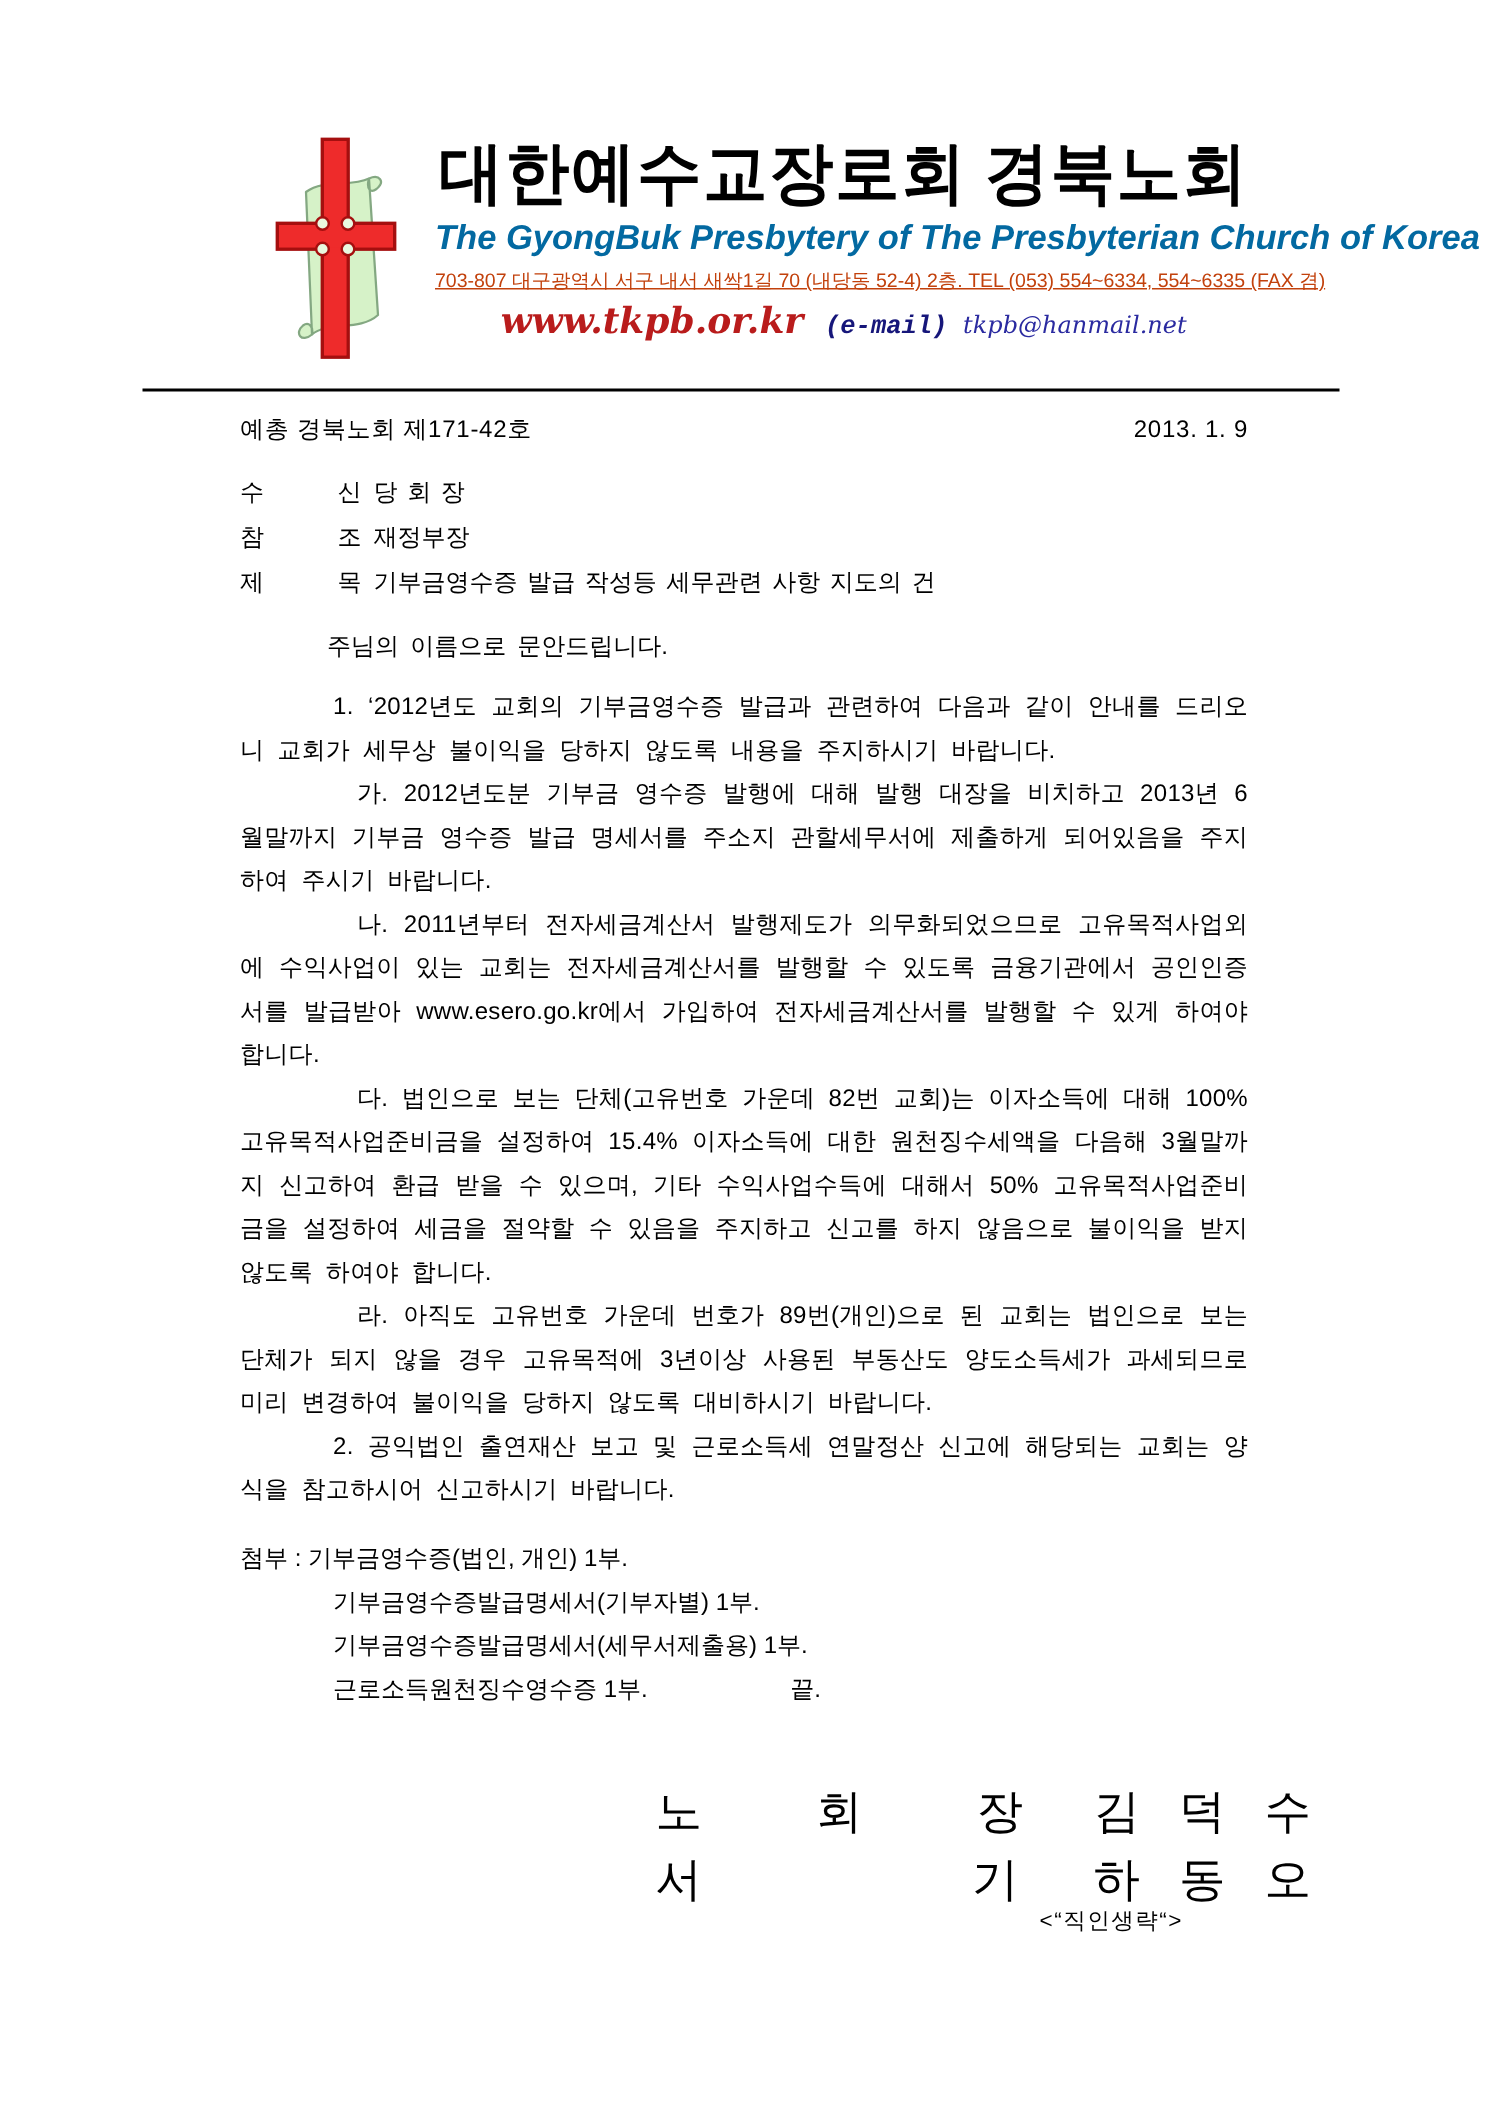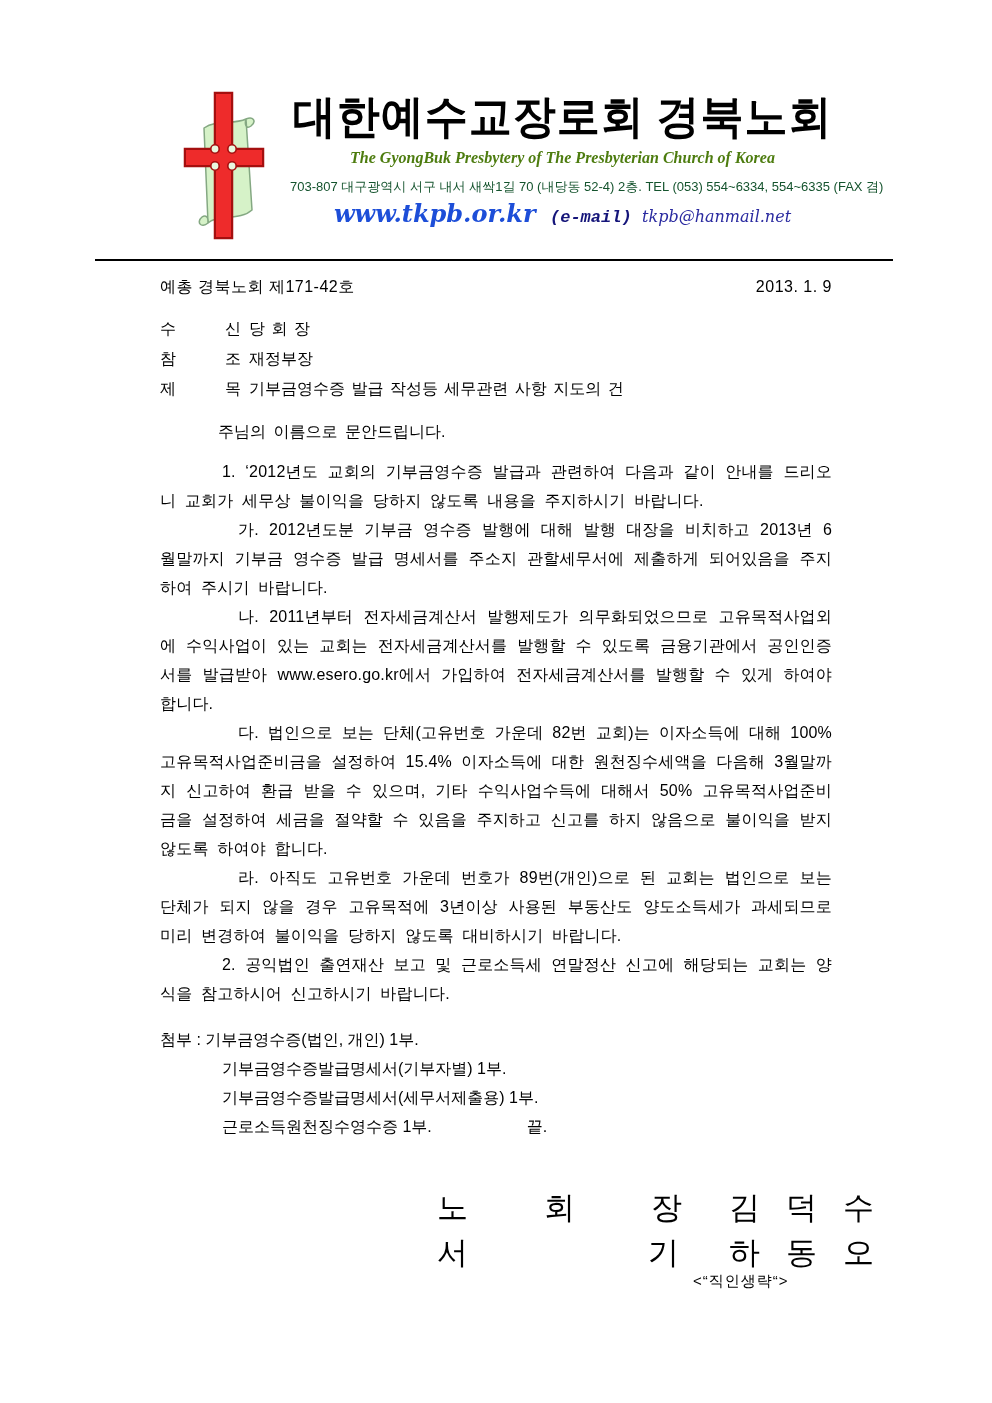--- a/index.html
+++ b/index.html
@@ -13,26 +13,26 @@
   
   .letterhead { position:absolute; top:88px; left:0; width:992px; height:160px; }
   .logo { position:absolute; left:180px; top:2px; }
   .org-block { position:absolute; left:290px; top:0; width:545px; text-align:center; }
   .org-title {
     font-family:"Liberation Serif", serif; font-weight:bold; font-size:43px;
     letter-spacing:1px; white-space:pre; line-height:58px;
     transform:scaleY(1.05);
   }
   .org-subtitle {
-    font-family:Liberation Serif, serif; font-style:italic; font-weight:bold;
-    font-size:16px; color:#4d7c0f; margin-top:0; white-space:nowrap; line-height:24px;
+    font-family:Liberation Sans, sans-serif; font-style:italic; font-weight:bold;
+    font-size:23px; color:#0369a1; margin-top:0; white-space:nowrap; line-height:24px;
   }
-  .org-address { font-size:13px; color:#14532d; margin-top:9px; white-space:nowrap; line-height:16px; }
+  .org-address { font-size:13px; color:#c2410c; margin-top:9px; white-space:nowrap; line-height:16px;text-decoration:underline; }
   .org-web { margin-top:5px; white-space:nowrap; line-height:28px; }
-  .web-url  { font-family:"DejaVu Serif", serif; font-style:italic; font-weight:bold; font-size:24px; color:#1d4ed8; }
+  .web-url  { font-family:"DejaVu Serif", serif; font-style:italic; font-weight:bold; font-size:24px; color:#b91c1c; }
   .email-label { font-family:Liberation Mono, monospace; font-style:italic; font-weight:bold; font-size:17px; color:#16167a; margin-left:10px;margin-top:20px; }
   .email-addr  { font-family:"DejaVu Serif", serif; font-style:italic; font-size:16px; color:#2a2aa0; margin-left:6px; }
 
   .separator { position:absolute; top:259px; left:95px; width:798px; height:0; border-top:2px solid #000; }
 
   
   .doc { position:absolute; top:276px; left:160px; width:672px; font-size:16px; }
   .doc-row { display:flex; justify-content:space-between; line-height:22px; }
   .doc-number, .doc-date { letter-spacing:0.5px; }
 

